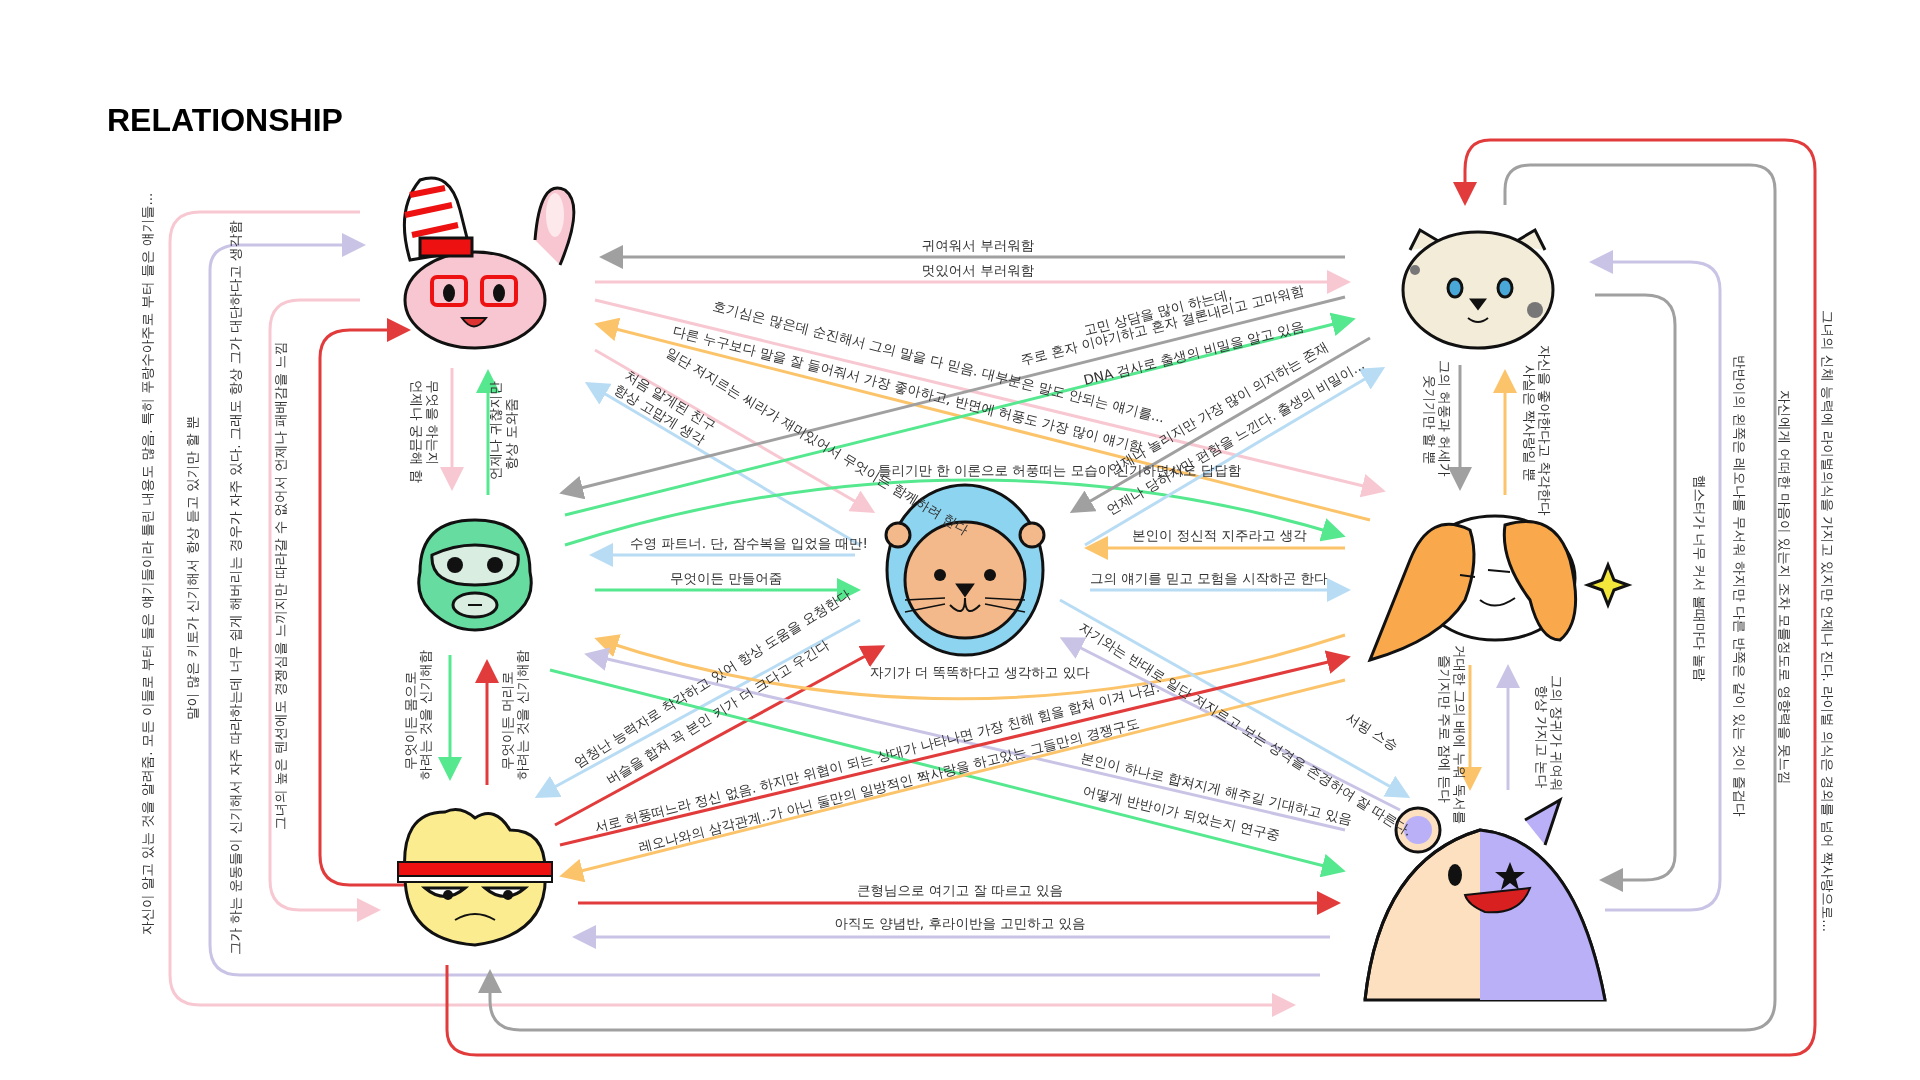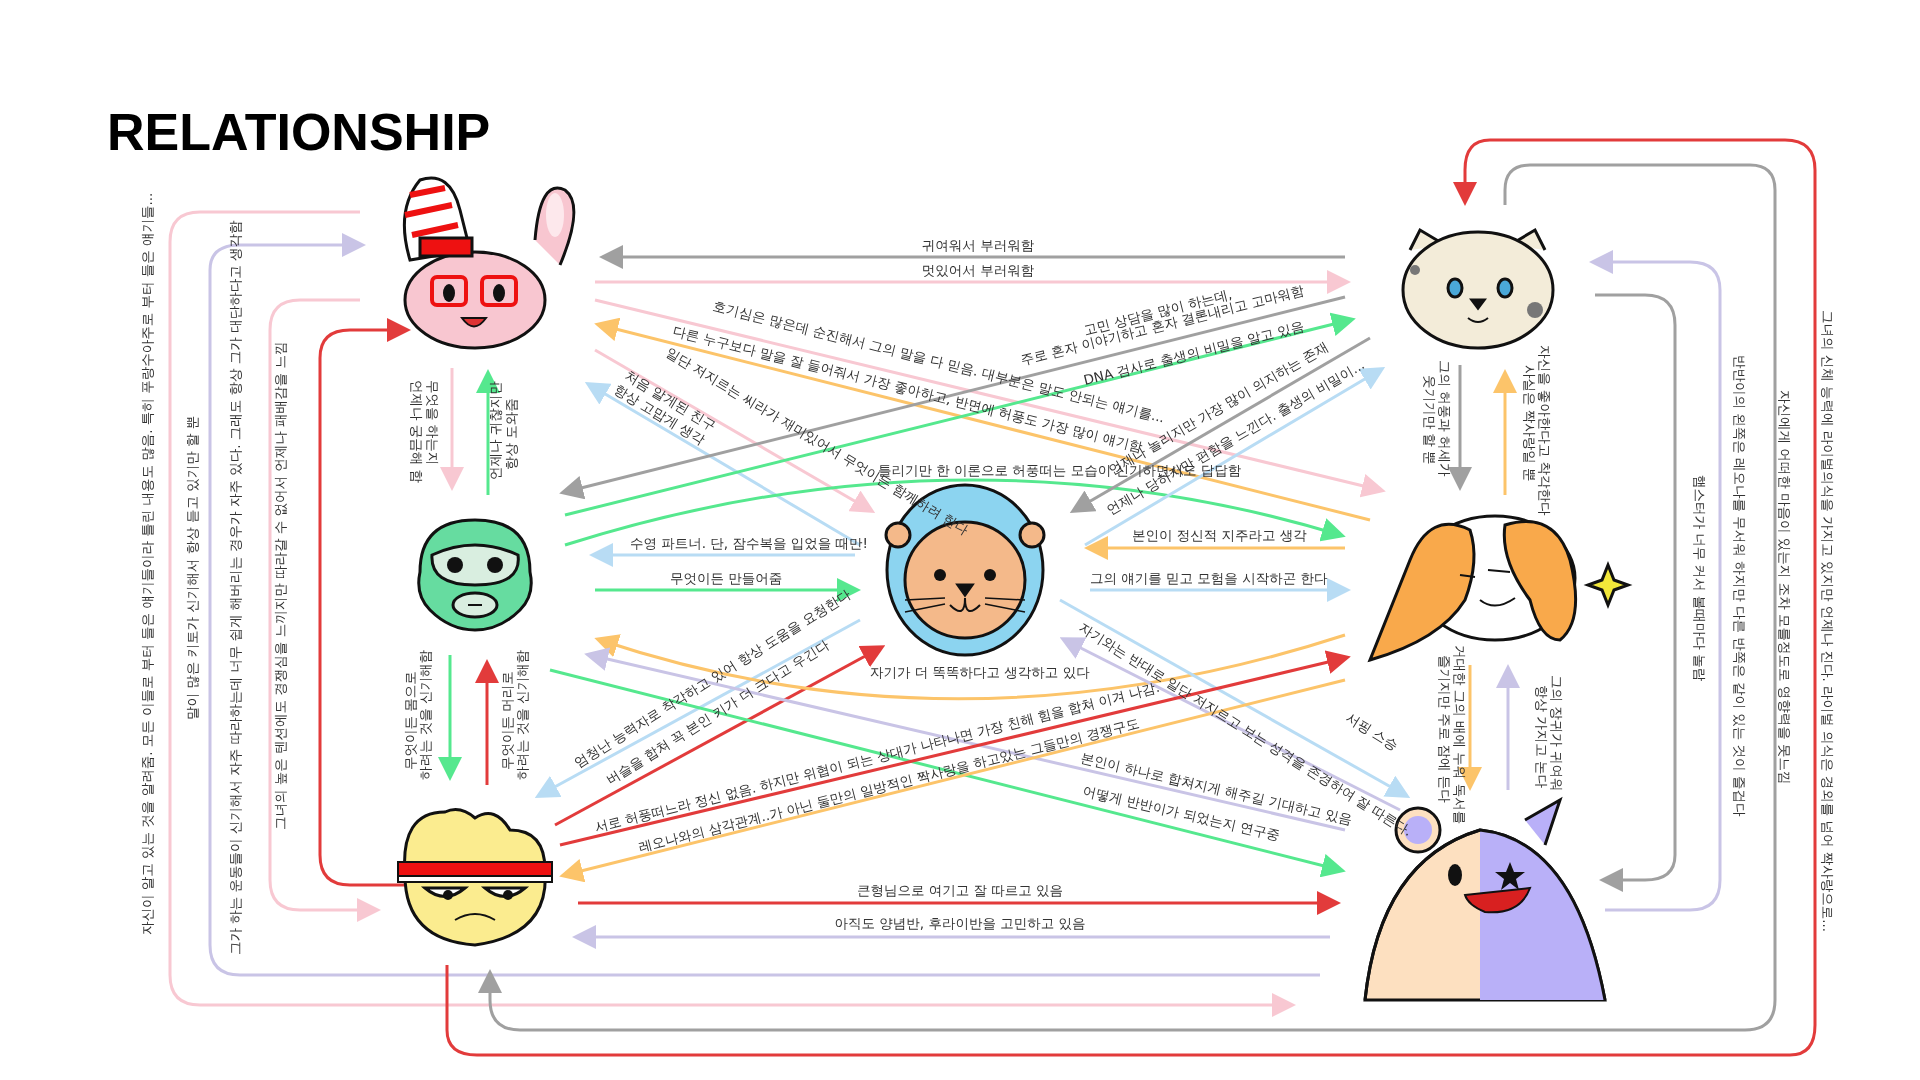--- a/index.html
+++ b/index.html
@@ -1,17 +1,17 @@
 <!DOCTYPE html>
 <html><head>
 <meta charset="utf-8">
 <style>
   html,body{margin:0;padding:0;background:#fff;}
   body{width:1920px;height:1080px;position:relative;overflow:hidden;font-family:"DejaVu Sans",sans-serif;}
-  #title{position:absolute;left:107px;top:102px;font-family:"Liberation Sans",sans-serif;font-weight:900;font-size:52px;letter-spacing:0px;color:#000;}
+  #title{position:absolute;left:107px;top:102px;font-family:"Liberation Sans",sans-serif;font-weight:900;font-size:32px;letter-spacing:0px;color:#000;}
   svg#diagram{position:absolute;left:0;top:0;width:1920px;height:1080px;}
   .lbl{font-family:"DejaVu Sans",sans-serif;font-size:13.5px;fill:#333;}
 </style>
 </head>
 <body>
 
 <div id="title">RELATIONSHIP</div>
 
 <svg id="diagram" viewBox="0 0 1920 1080" xmlns="http://www.w3.org/2000/svg">
   <defs>

